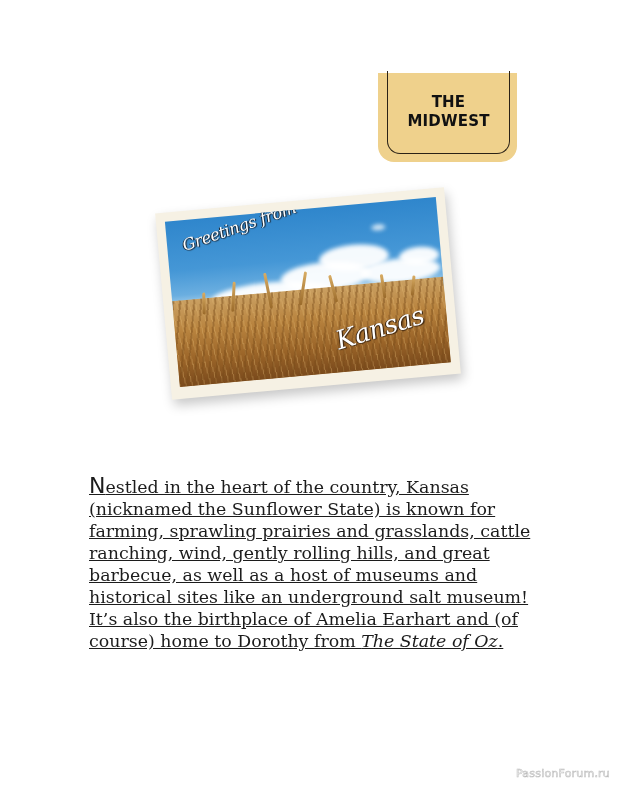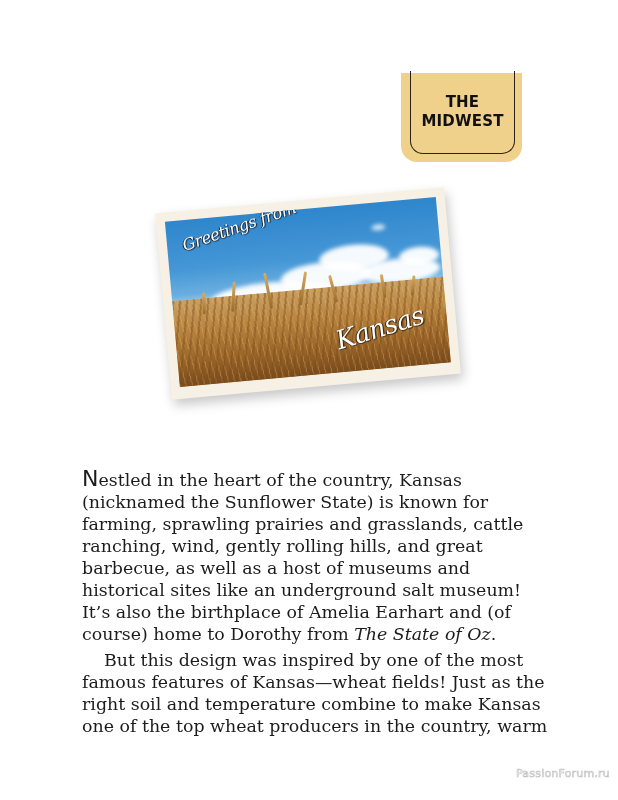--- a/index.html
+++ b/index.html
@@ -10,23 +10,23 @@
     body {
       width: 618px;
       height: 800px;
       position: relative;
       overflow: hidden;
       font-family: "DejaVu Serif", serif;
     }
     
     .section-tab {
       position: absolute;
-      left: 401px;
+      left: 378px;
       top: 73px;
-      width: 121px;
+      width: 139px;
       height: 89px;
       background: #efd18c;
       border-radius: 0 0 16px 16px;
     }
     .section-tab-inner {
       position: absolute;
       left: 9px;
       right: 7px;
       top: -2px;
       bottom: 8px;
@@ -123,22 +123,23 @@
       position: absolute;
       left: 78px;
       top: 464px;
       width: 520px;
       font-family: "DejaVu Serif", serif;
       font-size: 17.4px;
       line-height: 22px;
       color: #1c1c1c;
     }
     .body-text p {
-      margin: 4px;
+      margin: 11px;
       white-space: pre-line;
+      text-decoration: underline;
     }
     .body-text p.indent {
       text-indent: 22px;
     }
     .drop-initial {
       font-family: "DejaVu Sans", sans-serif;
       font-size: 22px;
       line-height: 22px;
     }
     .title-italic { font-style: italic; }
@@ -191,19 +192,15 @@
 
 <div class="body-text">
   <p><span class="drop-initial">N</span><span>estled in the heart of the country, Kansas
 (nicknamed the Sunflower State) is known for
 farming, sprawling prairies and grasslands, cattle
 ranching, wind, gently rolling hills, and great
 barbecue, as well as a host of museums and
 historical sites like an underground salt museum!
 It’s also the birthplace of Amelia Earhart and (of
 course) home to Dorothy from </span><span class="title-italic">The State of Oz</span><span>.</span></p>
-  <p class="indent">But this design was inspired by one of the most
-famous features of Kansas—wheat fields! Just as the
-right soil and temperature combine to make Kansas
-one of the top wheat producers in the country, warm</p>
 </div>
 
 <div class="watermark">PassionForum.ru</div>
 
 </body></html>

